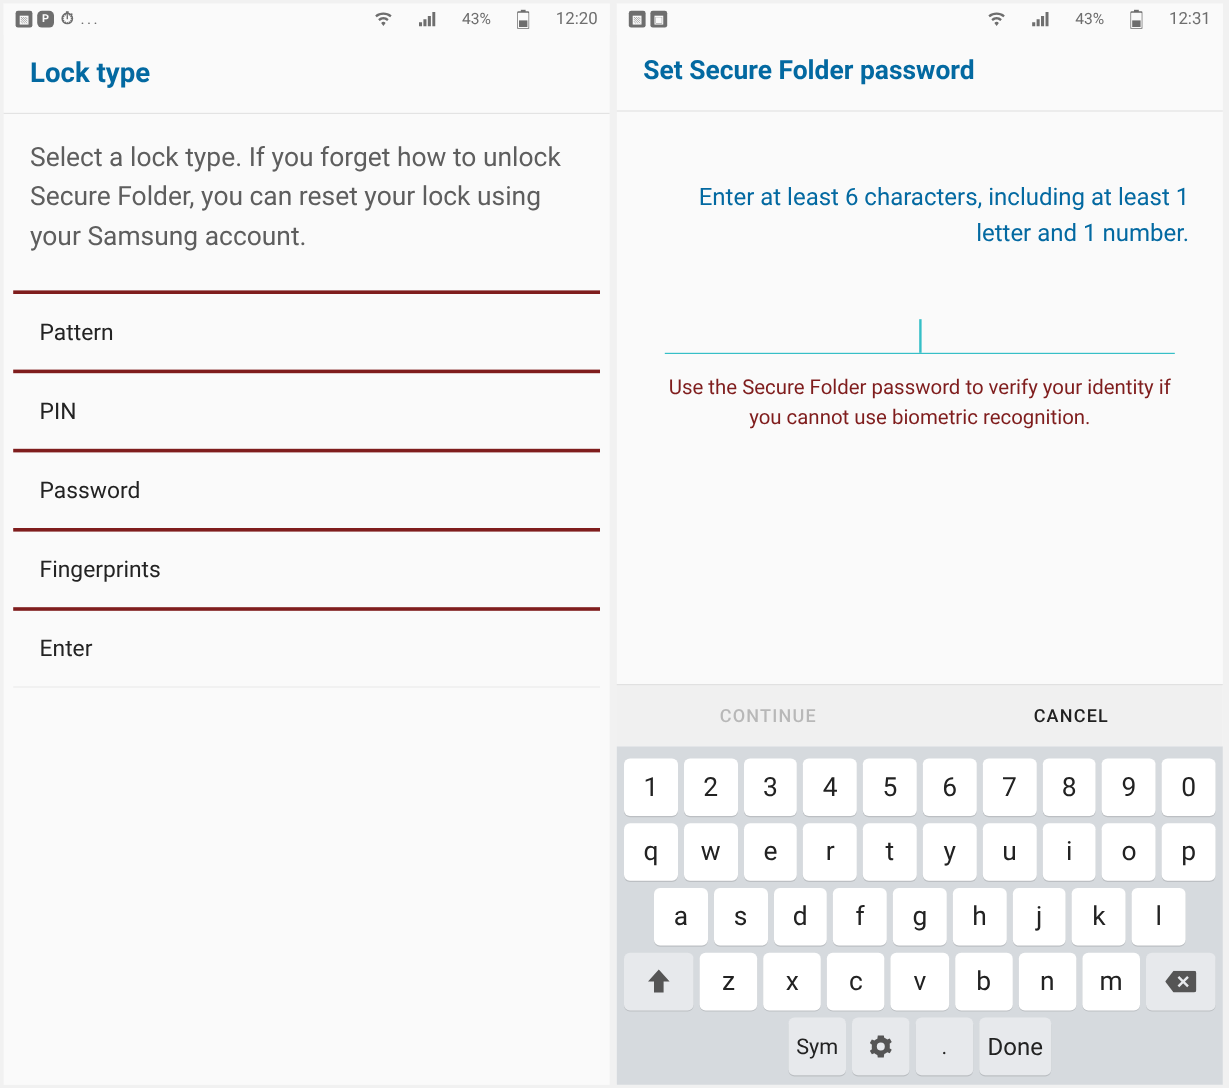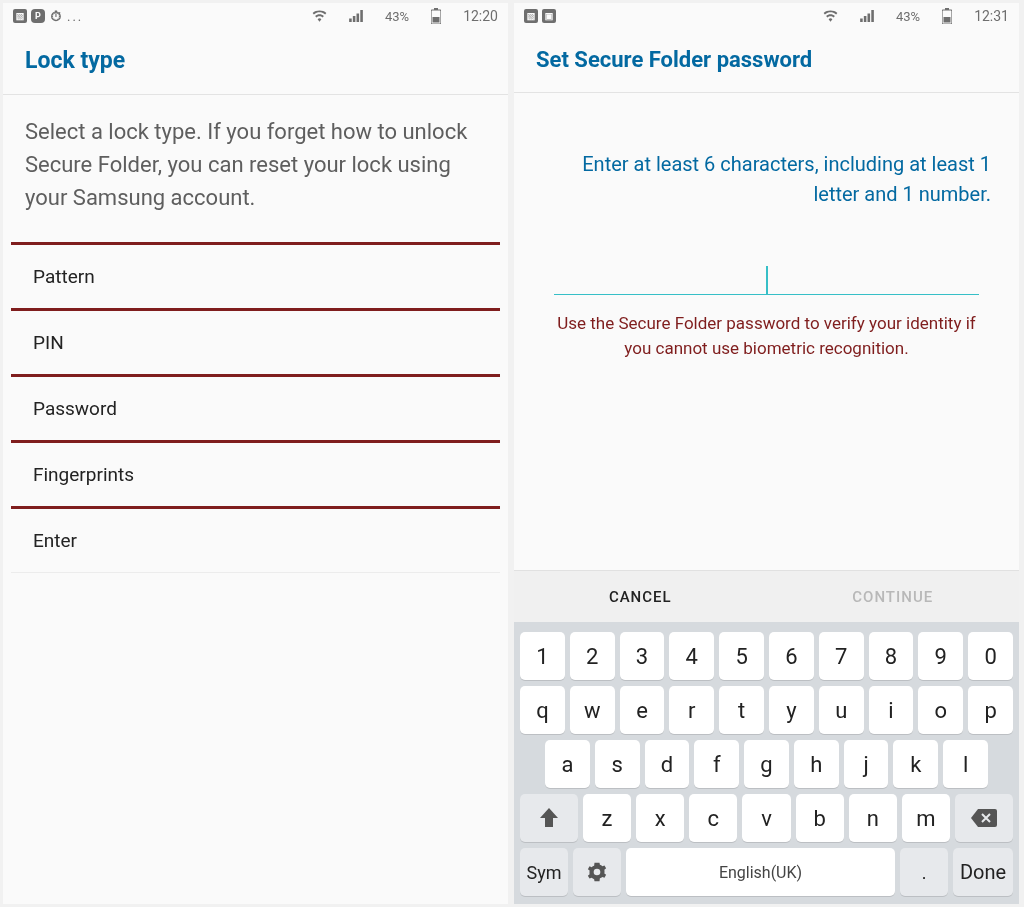--- a/index.html
+++ b/index.html
@@ -227,22 +227,22 @@
 
   <div class="instruct">Enter at least 6 characters, including at least 1 letter and 1 number.</div>
 
   <div class="input-line">
     <div class="cursor"></div>
   </div>
 
   <div class="hint">Use the Secure Folder password to verify your identity if you cannot use biometric recognition.</div>
 
   <div class="btn-row">
+    <div class="btn disabled">CONTINUE</div>
     <div class="btn active">CANCEL</div>
-    <div class="btn disabled">CONTINUE</div>
   </div>
 
   <div class="keyboard">
     <div class="kb-row row-top" id="kb-row1">
         <div class="key">1</div>
         <div class="key">2</div>
         <div class="key">3</div>
         <div class="key">4</div>
         <div class="key">5</div>
         <div class="key">6</div>
@@ -296,18 +296,17 @@
           </svg>
       </div>
     </div>
     <div class="kb-row row5">
       <div class="key key-sym">Sym</div>
       <div class="key key-gear">
         <svg width="20" height="20" viewBox="0 0 24 24">
             <path fill="#555" d="M12 8a4 4 0 1 0 0 8 4 4 0 0 0 0-8zm9 4c0 .6-.05 1.2-.15 1.75l2.1 1.65-2 3.45-2.5-1a8.9 8.9 0 0 1-3 1.75L15 23h-6l-.45-2.4a8.9 8.9 0 0 1-3-1.75l-2.5 1-2-3.45 2.1-1.65A9.3 9.3 0 0 1 3 12c0-.6.05-1.2.15-1.75L1.05 8.6l2-3.45 2.5 1a8.9 8.9 0 0 1 3-1.75L9 1h6l.45 2.4a8.9 8.9 0 0 1 3 1.75l2.5-1 2 3.45-2.1 1.65c.1.55.15 1.15.15 1.75z"></path>
           </svg>
       </div>
-      <div class="key key-space">English(UK)</div>
       <div class="key key-period">.</div>
       <div class="key key-done">Done</div>
     </div>
   </div>
 </div>
 
 </body></html>

